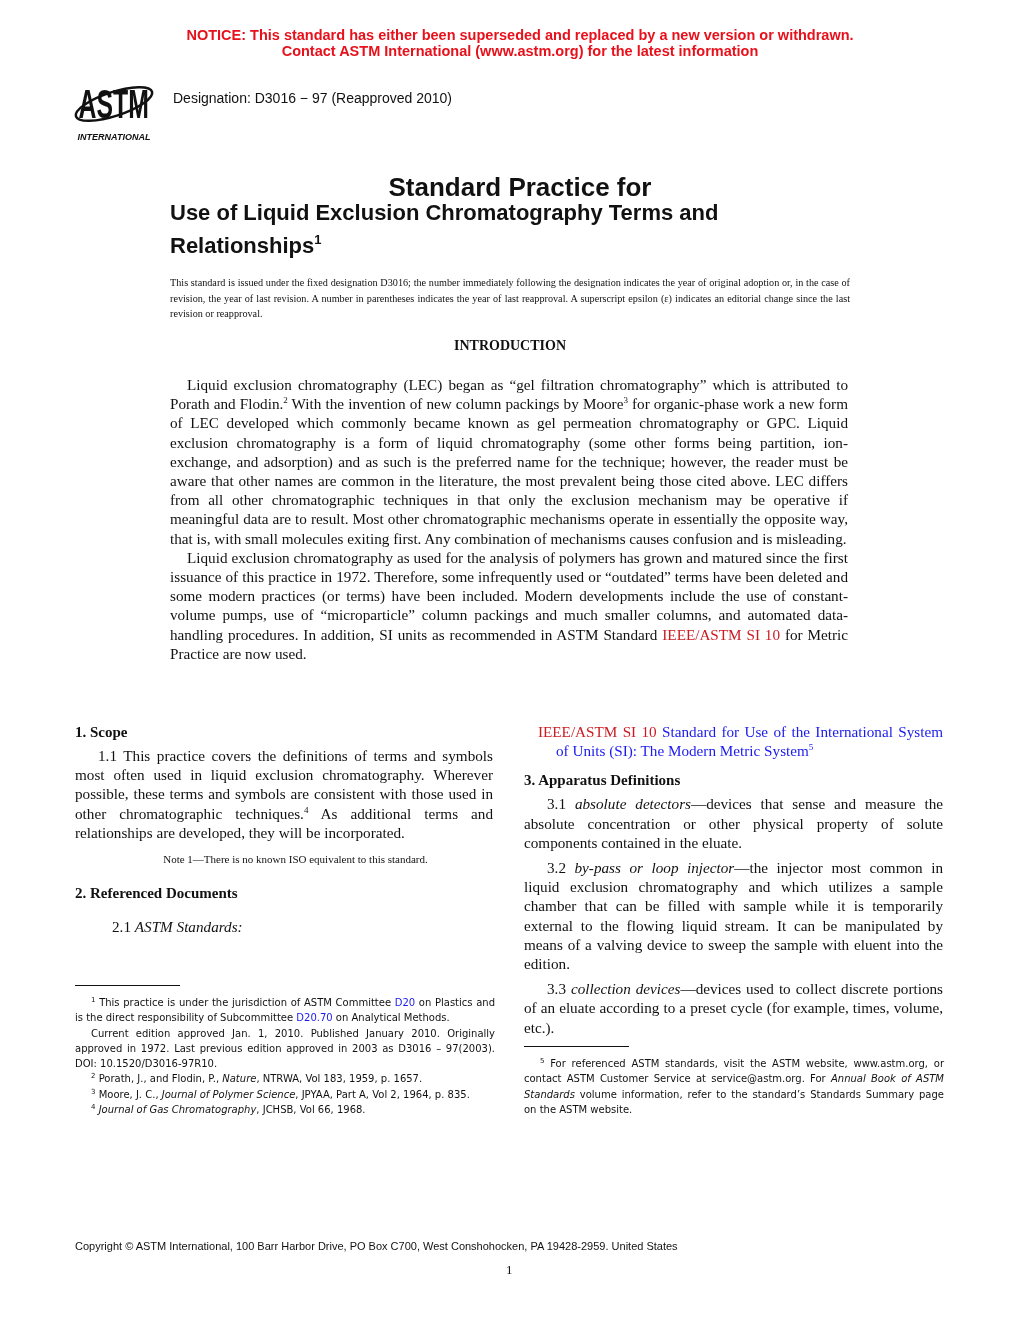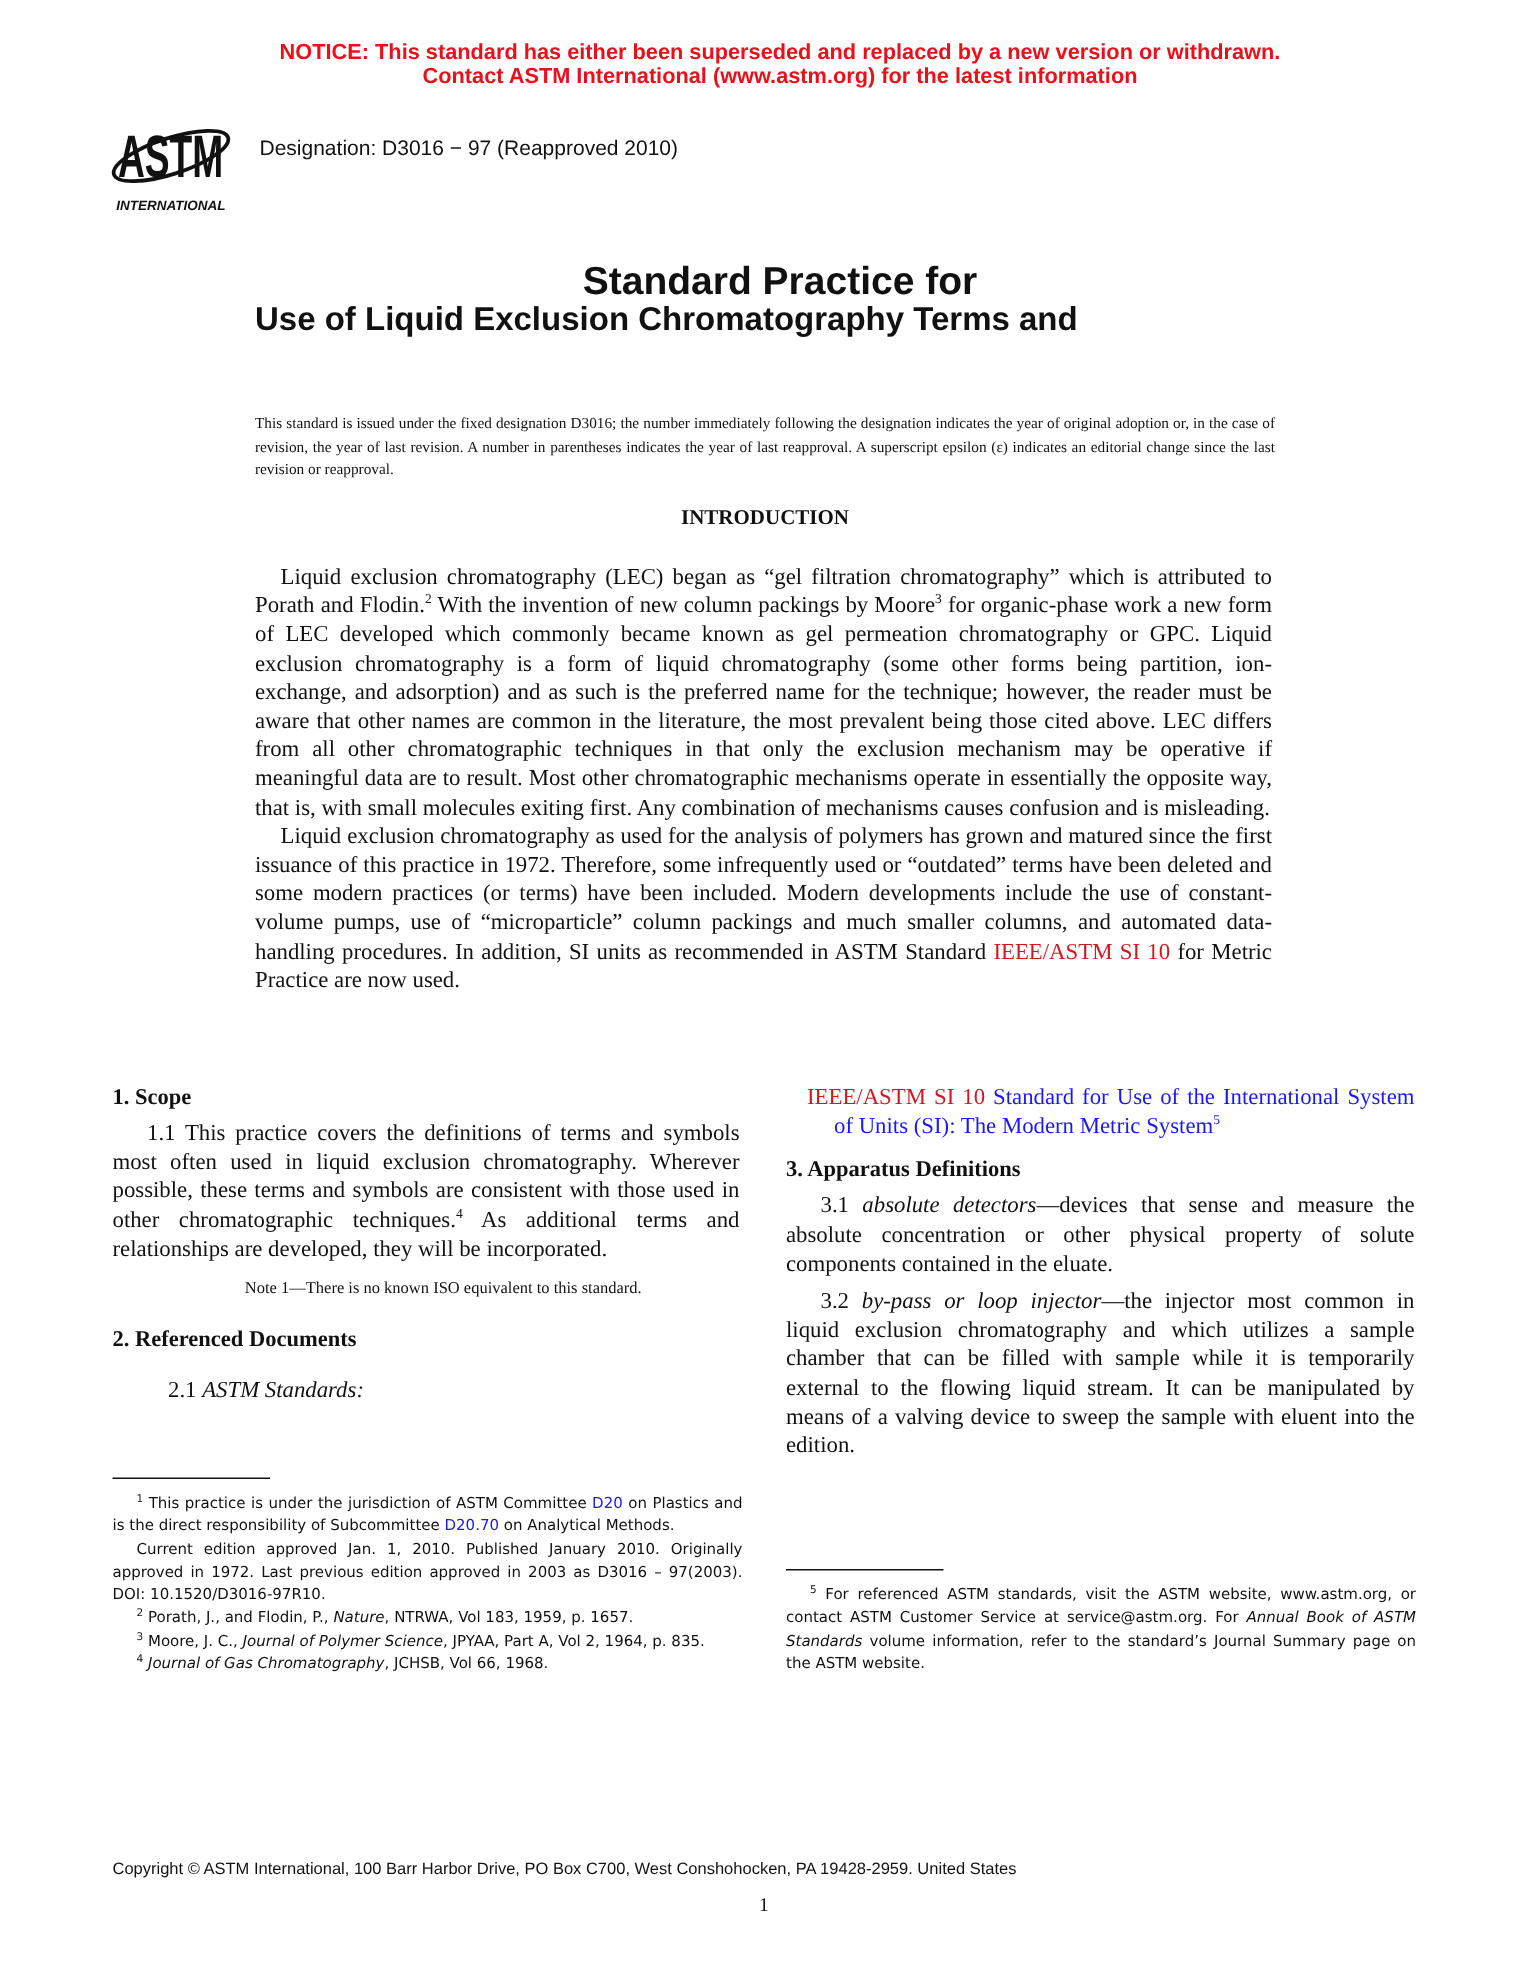--- a/index.html
+++ b/index.html
@@ -65,20 +65,21 @@
     <text x="48" y="46" text-anchor="middle" font-family="Liberation Sans, sans-serif" font-weight="bold" font-size="40" fill="#111" transform="scale(0.62,1) translate(29,0)">ASTM</text>
     <text x="48" y="68" text-anchor="middle" font-family="Liberation Sans, sans-serif" font-weight="bold" font-style="italic" font-size="9" fill="#111">INTERNATIONAL</text>
   </svg>
 </div>
 
 <div class="designation sans">Designation: D3016 − 97 (Reapproved 2010)</div>
 
 <div class="title-block sans">
   <div class="title-line1">Standard Practice for</div>
   <div class="title-line2">Use of Liquid Exclusion Chromatography Terms and</div>
+  <div class="title-line2"><span>Relationships</span><sup>1</sup></div>
 </div>
 
 <div class="issued serif">This standard is issued under the fixed designation D3016; the number immediately following the designation indicates the year of original adoption or, in the case of revision, the year of last revision. A number in parentheses indicates the year of last reapproval. A superscript epsilon (ε) indicates an editorial change since the last revision or reapproval.</div>
 
 <div class="intro-head serif">INTRODUCTION</div>
 
 <div class="intro serif">
   <p><span>Liquid exclusion chromatography (LEC) began as “gel filtration chromatography” which is attributed to Porath and Flodin.</span><sup>2</sup><span> With the invention of new column packings by Moore</span><sup>3</sup><span> for organic-phase work a new form of LEC developed which commonly became known as gel permeation chromatography or GPC. Liquid exclusion chromatography is a form of liquid chromatography (some other forms being partition, ion-exchange, and adsorption) and as such is the preferred name for the technique; however, the reader must be aware that other names are common in the literature, the most prevalent being those cited above. LEC differs from all other chromatographic techniques in that only the exclusion mechanism may be operative if meaningful data are to result. Most other chromatographic mechanisms operate in essentially the opposite way, that is, with small molecules exiting first. Any combination of mechanisms causes confusion and is misleading.</span></p>
   <p><span>Liquid exclusion chromatography as used for the analysis of polymers has grown and matured since the first issuance of this practice in 1972. Therefore, some infrequently used or “outdated” terms have been deleted and some modern practices (or terms) have been included. Modern developments include the use of constant-volume pumps, use of “microparticle” column packings and much smaller columns, and automated data-handling procedures. In addition, SI units as recommended in ASTM Standard </span><span class="link-red">IEEE/ASTM SI 10</span><span> for Metric Practice are now used.</span></p>
 </div>
@@ -89,30 +90,31 @@
   <p class="note">Note 1—There is no known ISO equivalent to this standard.</p>
   <div class="sec-head">2.  Referenced Documents</div>
   <p class="sub"><span>2.1  </span><i>ASTM Standards:</i></p>
 </div>
 
 <div class="col-right serif">
   <p class="ref"><span class="link-red">IEEE/ASTM SI 10</span><span class="link-blue"> Standard for Use of the International System of Units (SI): The Modern Metric System</span><sup class="link-blue">5</sup></p>
   <div class="sec-head">3.  Apparatus Definitions</div>
   <p class="para"><span>3.1  </span><i>absolute detectors</i><span>—devices that sense and measure the absolute concentration or other physical property of solute components contained in the eluate.</span></p>
   <p class="para"><span>3.2  </span><i>by-pass or loop injector</i><span>—the injector most common in liquid exclusion chromatography and which utilizes a sample chamber that can be filled with sample while it is temporarily external to the flowing liquid stream. It can be manipulated by means of a valving device to sweep the sample with eluent into the edition.</span></p>
+  <p class="para"><span>3.3  </span><i>collection devices</i><span>—devices used to collect discrete portions of an eluate according to a preset cycle (for example, times, volume, etc.).</span></p>
 </div>
 
 <div class="fn-rule-left"></div>
 <div class="fn-left">
   <p><sup>1</sup><span> This practice is under the jurisdiction of ASTM Committee </span><span class="link-blue">D20</span><span> on Plastics and is the direct responsibility of Subcommittee </span><span class="link-blue">D20.70</span><span> on Analytical Methods.</span></p>
   <p>Current edition approved Jan. 1, 2010. Published January 2010. Originally approved in 1972. Last previous edition approved in 2003 as D3016 – 97(2003). DOI: 10.1520/D3016-97R10.</p>
   <p><sup>2</sup><span> Porath, J., and Flodin, P., </span><i>Nature</i><span>, NTRWA, Vol 183, 1959, p. 1657.</span></p>
   <p><sup>3</sup><span> Moore, J. C., </span><i>Journal of Polymer Science</i><span>, JPYAA, Part A, Vol 2, 1964, p. 835.</span></p>
   <p><sup>4</sup><i> Journal of Gas Chromatography</i><span>, JCHSB, Vol 66, 1968.</span></p>
 </div>
 
 <div class="fn-rule-right"></div>
 <div class="fn-right">
-  <p><sup>5</sup><span> For referenced ASTM standards, visit the ASTM website, www.astm.org, or contact ASTM Customer Service at service@astm.org. For </span><i>Annual Book of ASTM Standards</i><span> volume information, refer to the standard’s Journal Summary page on the ASTM website.</span></p>
+  <p><sup>5</sup><span> For referenced ASTM standards, visit the ASTM website, www.astm.org, or contact ASTM Customer Service at service@astm.org. For </span><i>Annual Book of ASTM Standards</i><span> volume information, refer to the standard’s Standards Summary page on the ASTM website.</span></p>
 </div>
 
 <div class="copyright sans">Copyright © ASTM International, 100 Barr Harbor Drive, PO Box C700, West Conshohocken, PA 19428-2959. United States</div>
 <div class="page-num serif">1</div>
 
 </body></html>

